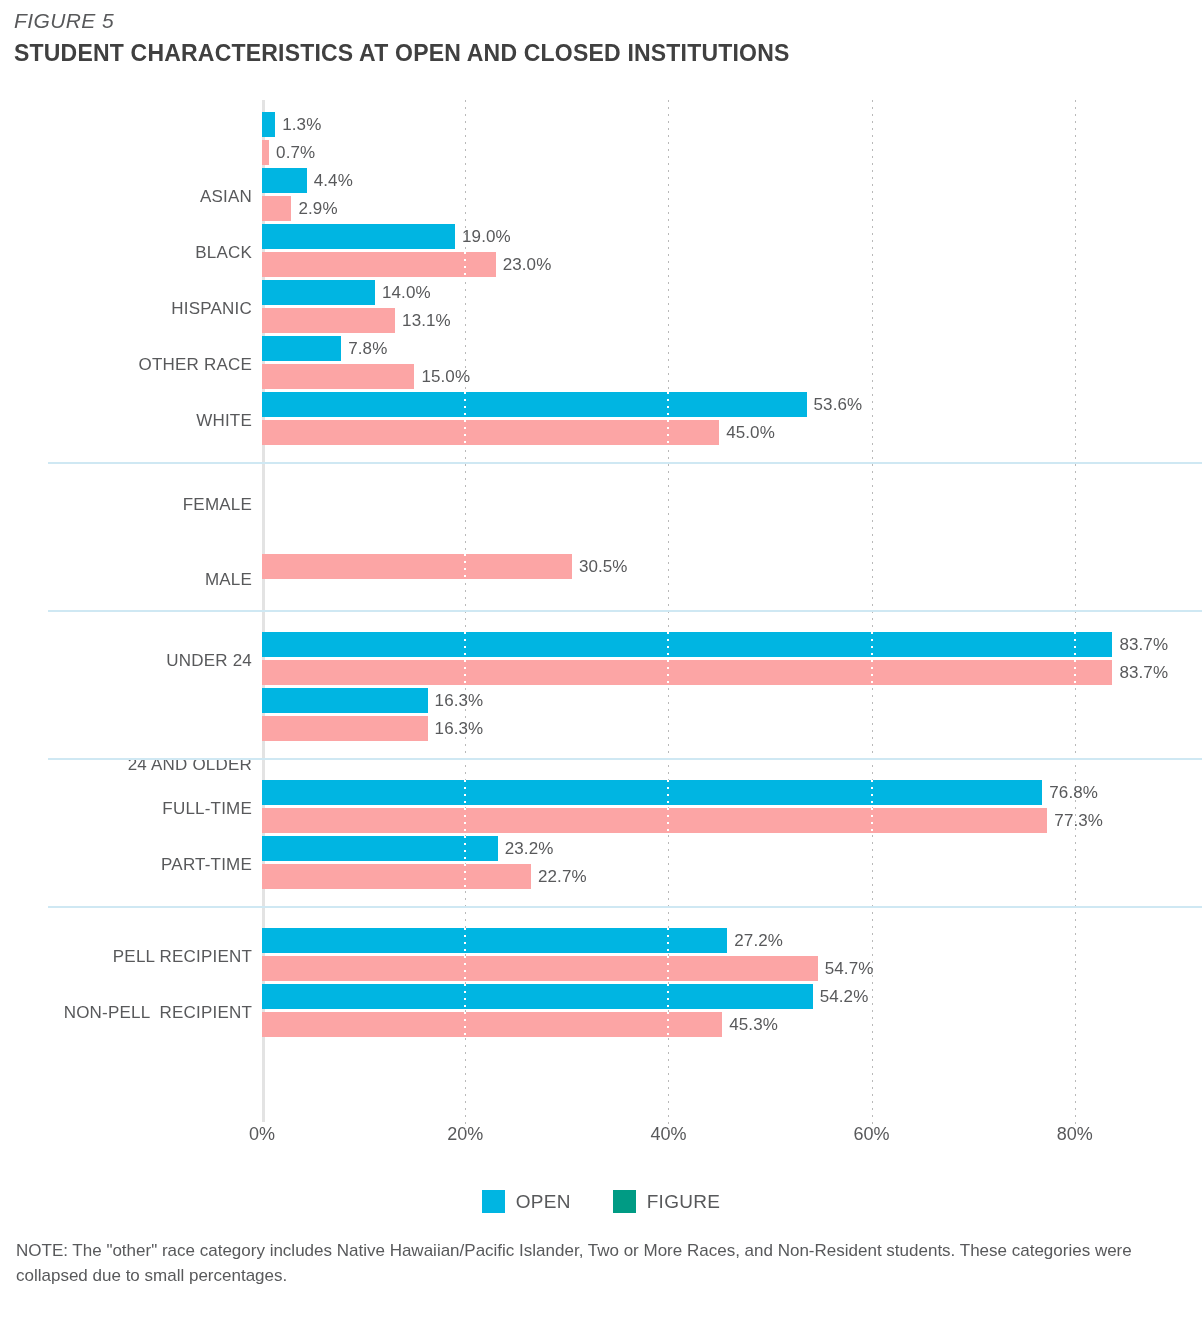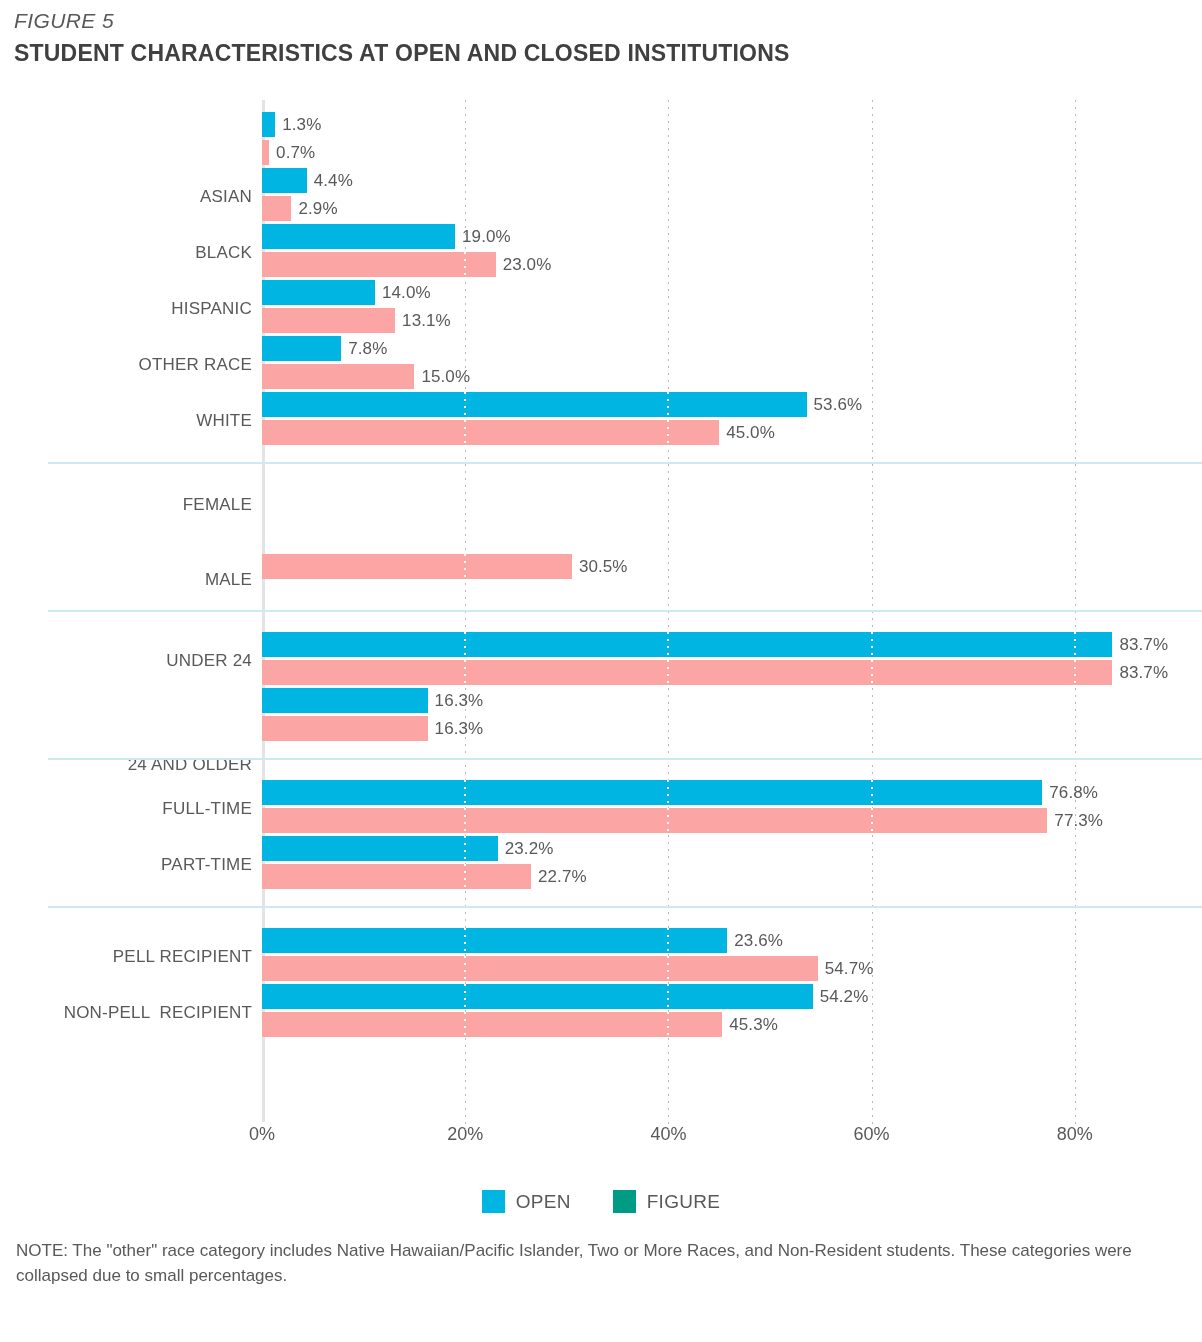--- a/index.html
+++ b/index.html
@@ -277,21 +277,21 @@
         </div>
       </div>
       <div class="row" style="top: 828px; height: 56px;">
         <div class="row-label" style="top: 17.5px;">
           <div style="white-space: pre;">PELL RECIPIENT</div>
         </div>
         <div class="bars">
           <div class="bar open" title="OPEN 45.8%" style="width: 465.328px;">
             <div class="tickmask" style="left: 202.2px;"></div>
             <div class="tickmask" style="left: 405.4px;"></div>
-            <span class="val">23.6%</span>
+            <span class="val">27.2%</span>
           </div>
           <div class="bar closed" title="CLOSED 54.7%" style="width: 555.752px;">
             <div class="tickmask" style="left: 202.2px;"></div>
             <div class="tickmask" style="left: 405.4px;"></div>
             <span class="val">54.7%</span>
           </div>
         </div>
       </div>
       <div class="row" style="top: 884px; height: 56px;">
         <div class="row-label" style="top: 17.5px;">

